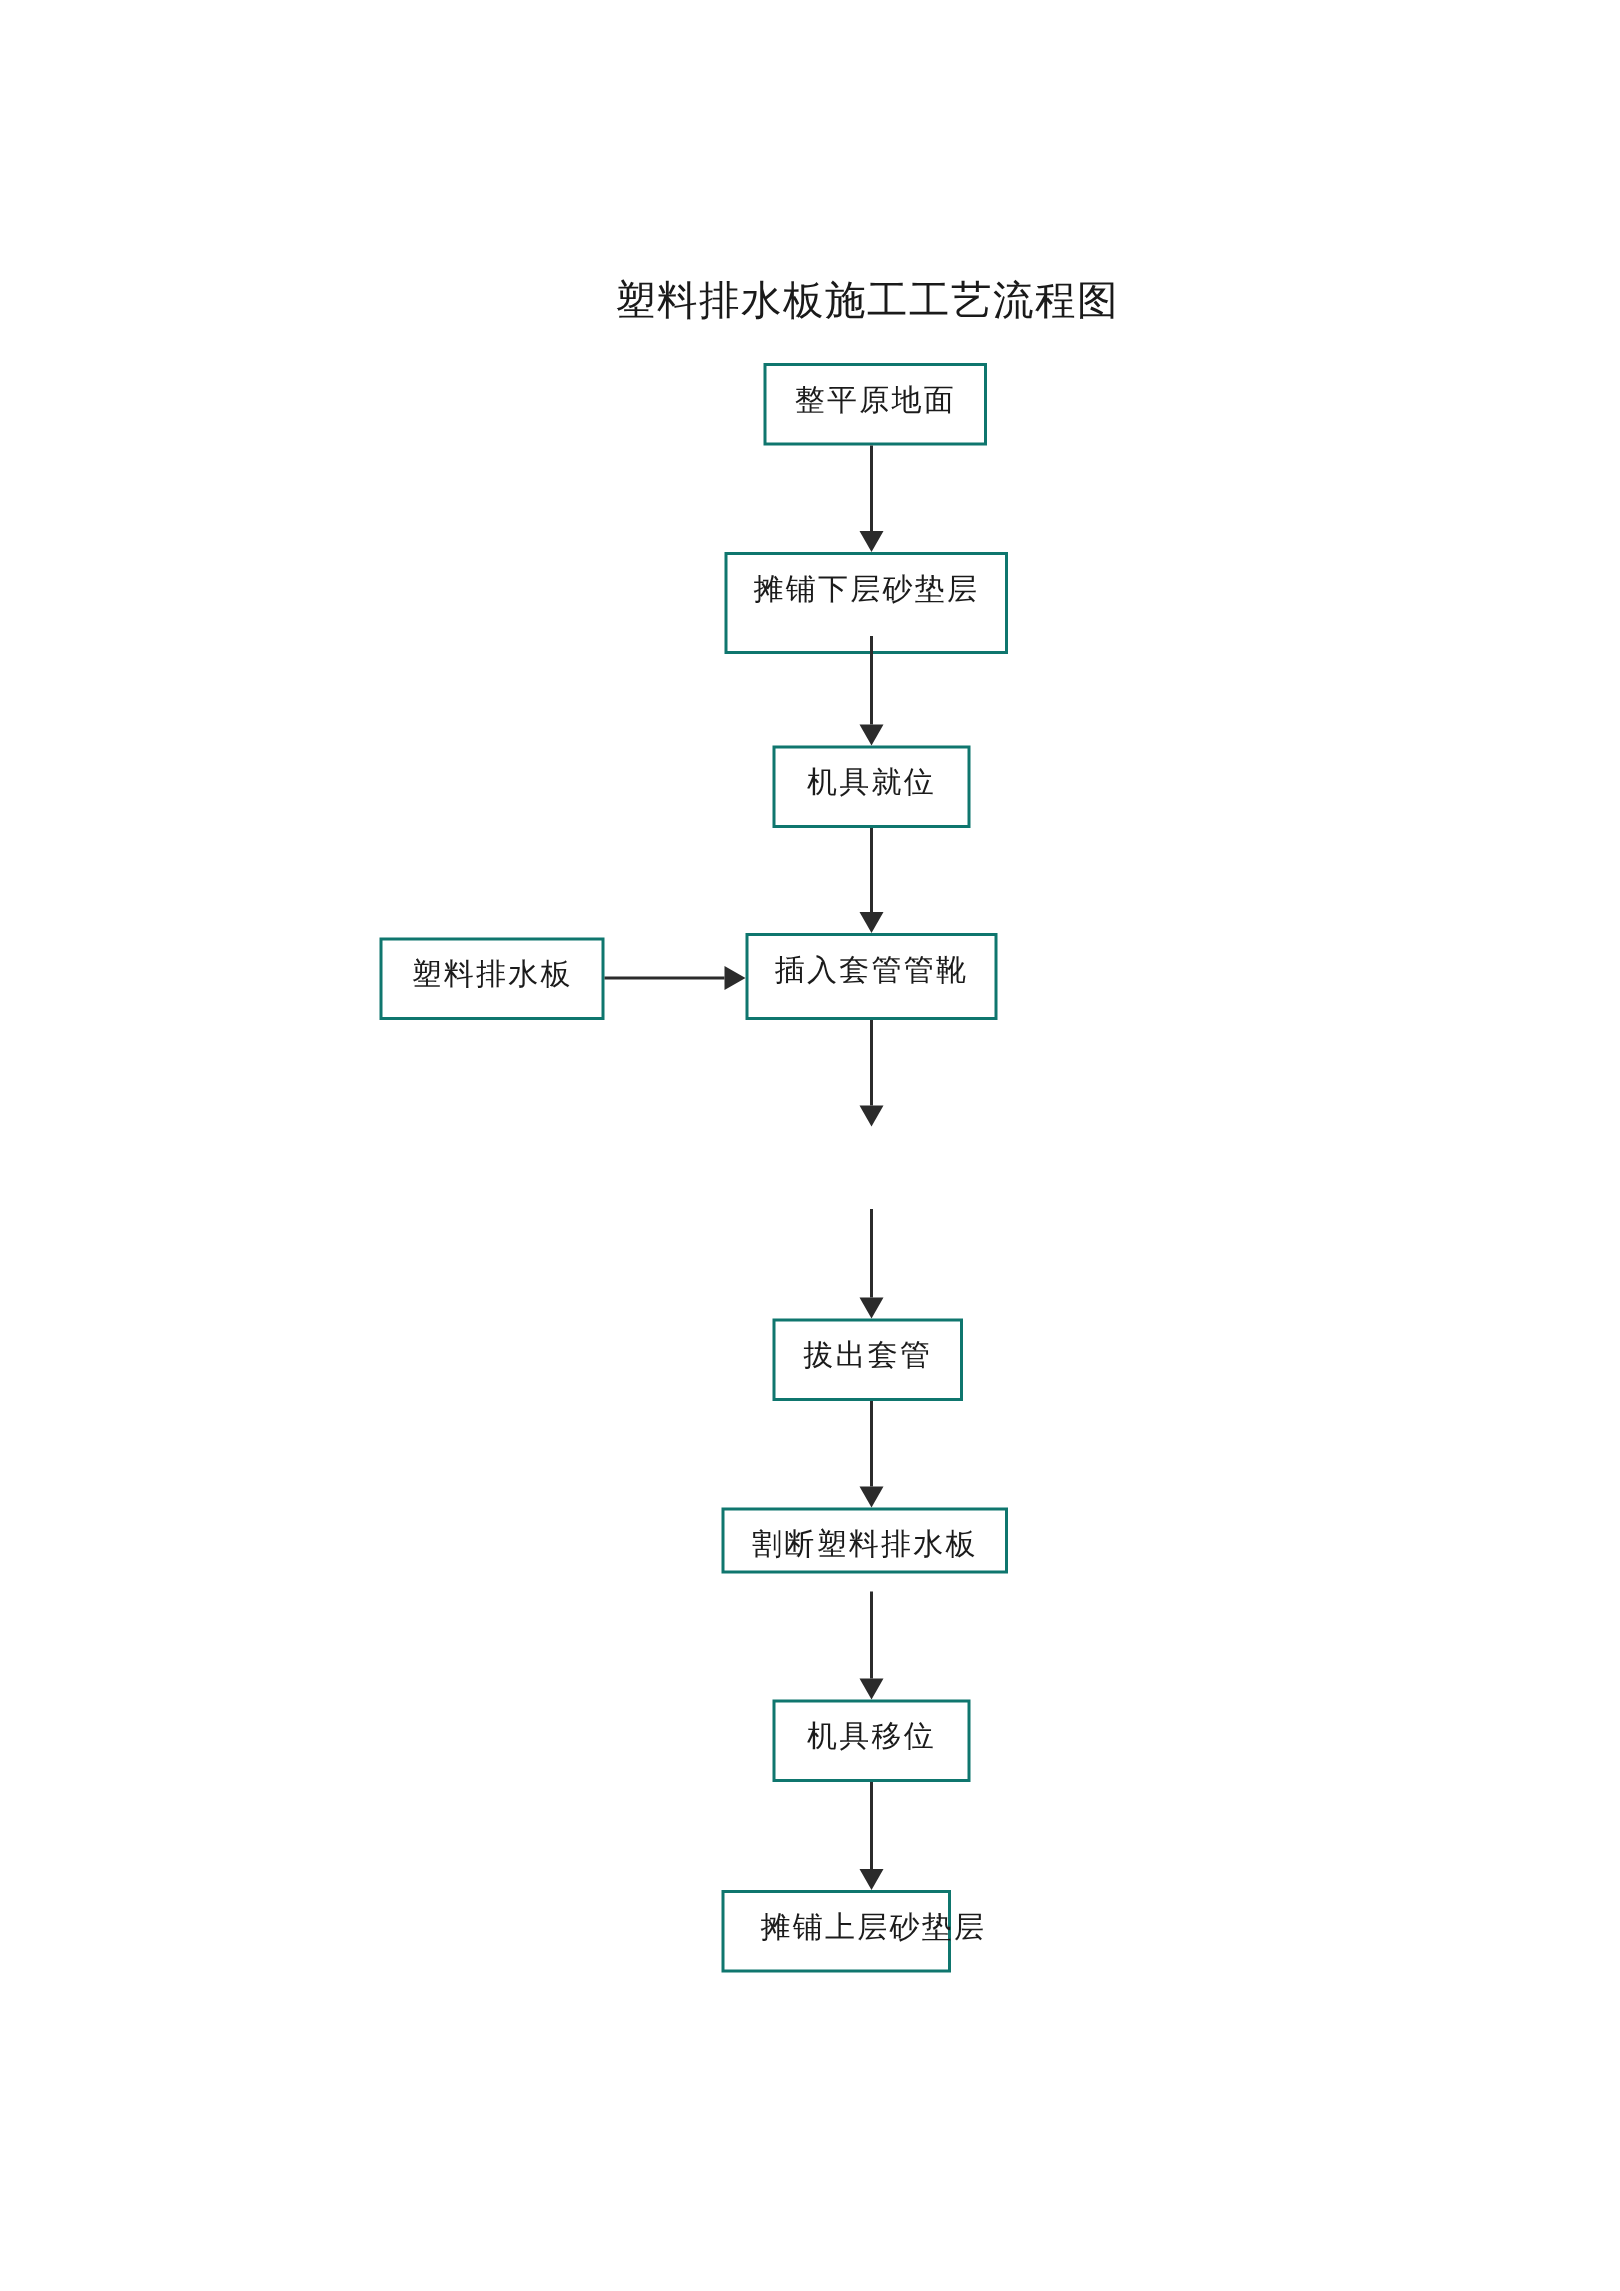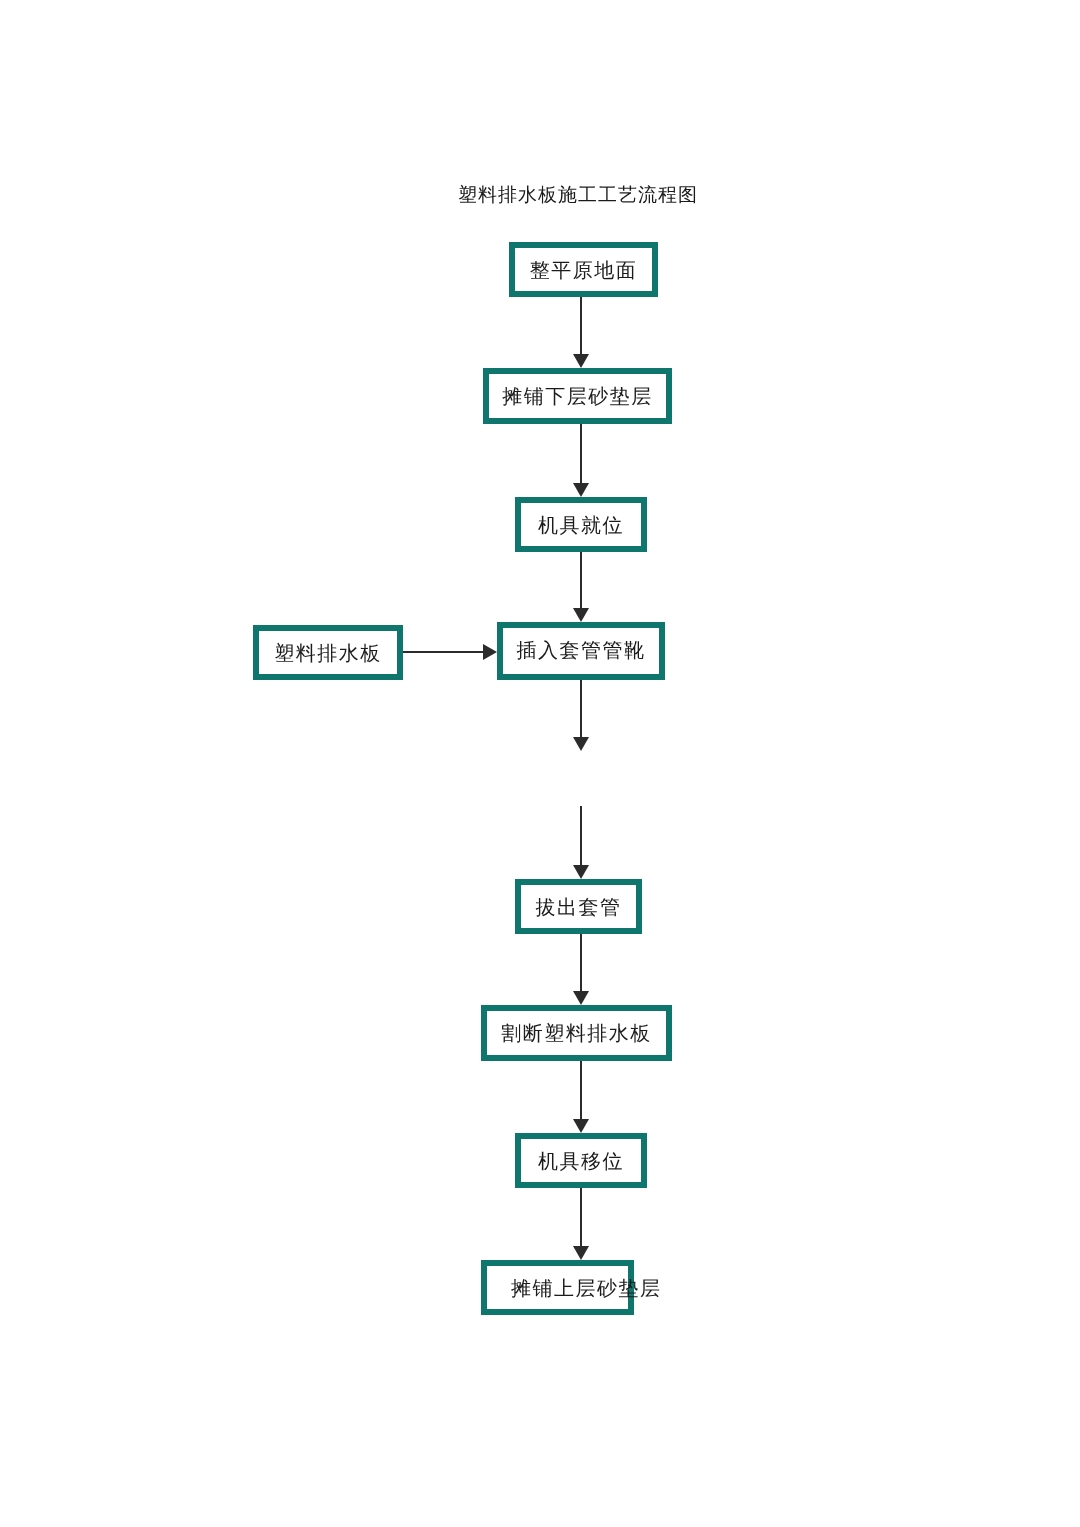--- a/index.html
+++ b/index.html
@@ -16,36 +16,36 @@
     height: 1527px;
     background: #ffffff;
     overflow: hidden;
   }
   .title {
     position: absolute;
     left: 0;
     top: 182px;
     width: 1080px;
     text-align: center;
-    font-size: 19px;
+    font-size: 27px;
     letter-spacing: 1px;
     color: #1a1a1a;
     font-family: Liberation Sans, sans-serif;
     white-space: nowrap;
   }
   
   .title > span {
     position: relative;
     left: 38px;
   }
 
   .node {
     position: absolute;
     box-sizing: border-box;
-    border: 6px solid #0f766e;
+    border: 2px solid #0f766e;
     background: #ffffff;
     color: #1b1b1b;
     font-size: 20px;
     letter-spacing: 1.5px;
     text-align: center;
     white-space: nowrap;
     padding-top: 9px;
   }
 
   .connector {
@@ -75,25 +75,25 @@
 </head>
 <body>
 
 <div id="page">
 
   <div class="title">
     <span>塑料排水板施工工艺流程图</span>
   </div>
 
   <div class="node" style="left:509px; top:242px;  width:149px; height:55px;"><span>整平原地面</span></div>
-  <div class="node" style="left:483px; top:368px;  width:189px; height:56px;"><span>摊铺下层砂垫层</span></div>
+  <div class="node" style="left:483px; top:368px;  width:189px; height:68px;"><span>摊铺下层砂垫层</span></div>
   <div class="node" style="left:515px; top:497px;  width:132px; height:55px;"><span>机具就位</span></div>
   <div class="node" style="left:497px; top:622px;  width:168px; height:58px;"><span>插入套管管靴</span></div>
   <div class="node" style="left:515px; top:879px;  width:127px; height:55px;"><span>拔出套管</span></div>
-  <div class="node" style="left:481px; top:1005px; width:191px; height:56px;"><span>割断塑料排水板</span></div>
+  <div class="node" style="left:481px; top:1005px; width:191px; height:44px;"><span>割断塑料排水板</span></div>
   <div class="node" style="left:515px; top:1133px; width:132px; height:55px;"><span>机具移位</span></div>
   <div class="node" style="left:481px; top:1260px; width:153px; height:55px;padding-left:24px;"><span>摊铺上层砂垫层</span></div>
   <div class="node" style="left:253px; top:625px;  width:150px; height:55px;"><span>塑料排水板</span></div>
 
   <div class="connector v-line" style="left:580px; top:297px;  height:57px;"></div>
   <div class="arrow-down" style="left:573px; top:354px;"></div>
 
   <div class="connector v-line" style="left:580px; top:424px;  height:59px;"></div>
   <div class="arrow-down" style="left:573px; top:483px;"></div>
 

